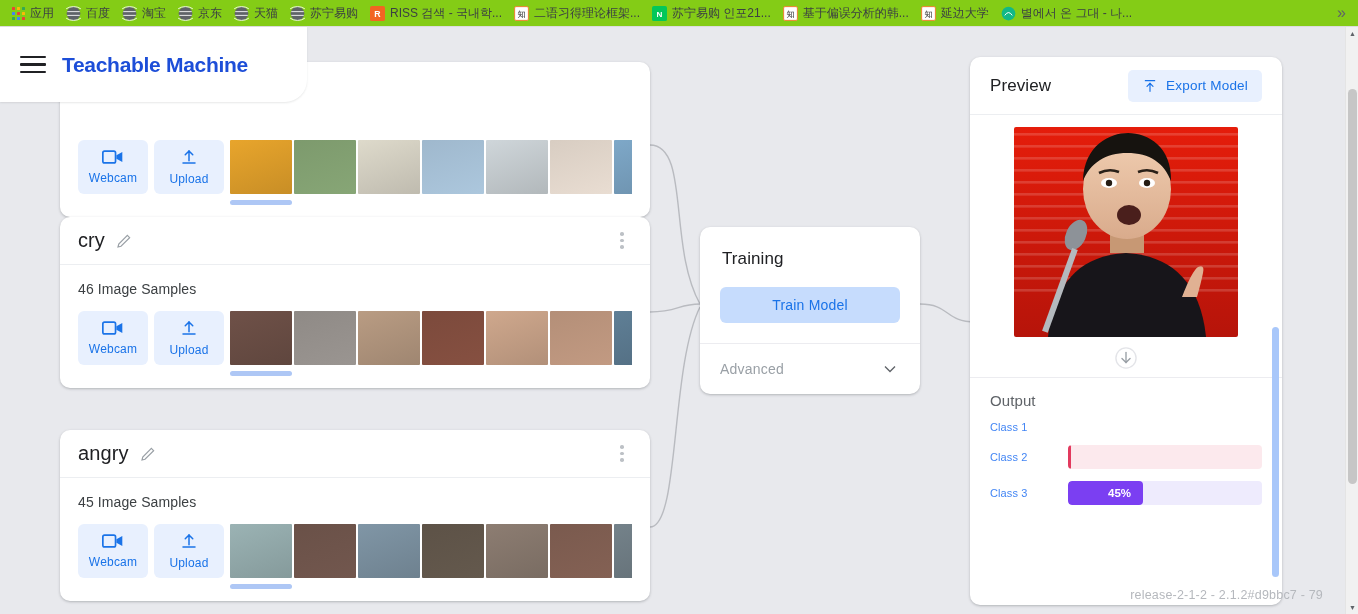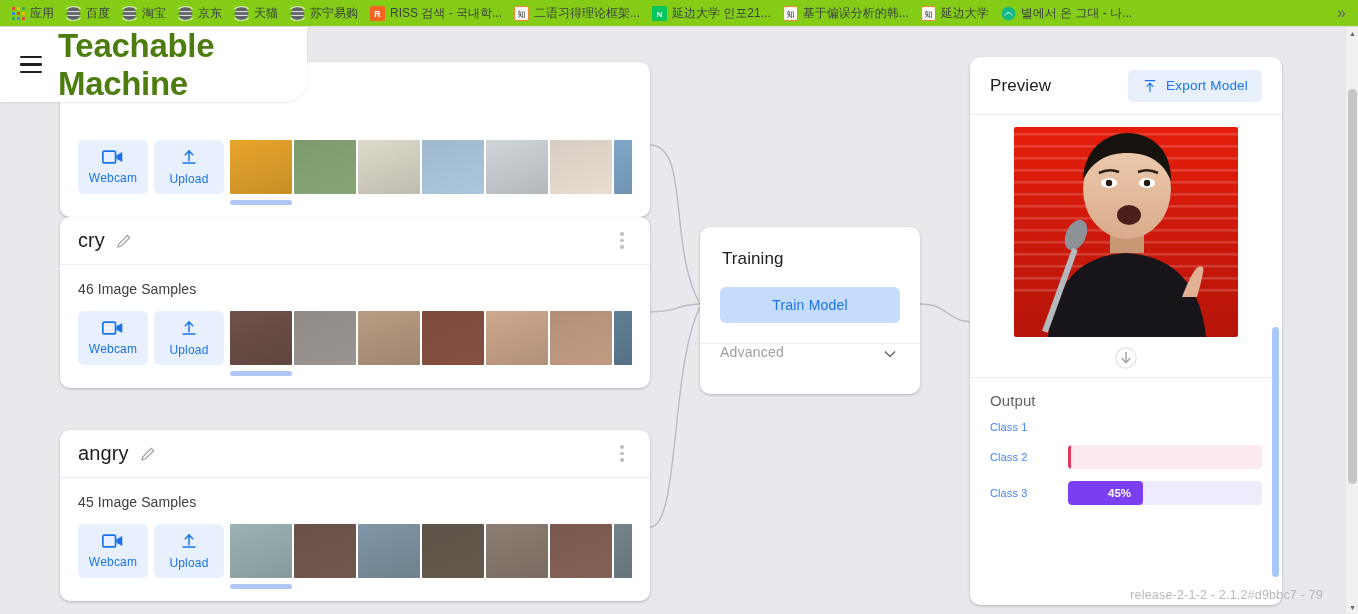--- a/index.html
+++ b/index.html
@@ -111,21 +111,21 @@
     height: 36px;
     background: #c6dcfd;
     border-radius: 6px;
     display: flex; align-items: center; justify-content: center;
     font-size: 14px; color: #1a73e8;
     border: none; cursor: pointer; width: calc(100% - 40px);
     letter-spacing:.2px;
   }
   .tp-divider { height: 1px; background: #ececf0; }
   .advanced-row {
-    height: 50px; display: flex; align-items: flex-start;
+    height: 50px; display: flex; align-items: center;
     padding: 0 20px;
     cursor: pointer;
   }
   .advanced-row span { font-size: 14px; color: #9aa0a6; letter-spacing:.2px; }
   .chev { margin-left: auto; width: 20px; height: 20px; display:block; }
 
   
   .preview-panel {
     position: absolute;
     left: 970px; top: 30px;
@@ -189,21 +189,21 @@
     background: #ffffff;
     border-bottom-right-radius: 22px;
     display: flex; align-items: center;
     padding-left: 20px; gap: 16px;
     box-shadow: 0 1px 2px rgba(60,64,67,.12);
     z-index: 30;
   }
   .hamburger { width: 26px; display: flex; flex-direction: column; gap: 5px; cursor: pointer; }
   .hamburger i { display:block; height: 2.4px; background: #202124; border-radius: 1px; }
   .tm-title {
-    font-size: 33px; color: #4d7c0f;
+    font-size: 21px; color: #1d4ed8;
     font-weight: bold; letter-spacing: -0.3px;
   }
 
   
   .br-scroll {
     position: absolute; right: 0; top: 27px;
     width: 13px; height: 587px;
     background: #f1f1f1;
     border-left: 1px solid #e4e4e4;
     z-index: 40;
@@ -294,21 +294,21 @@
             <rect x="1" y="1" width="22" height="22" rx="2" fill="#fff" stroke="#f08030" stroke-width="1.6"></rect>
             <text x="12" y="17" font-size="13" font-family="DejaVu Sans, sans-serif" fill="#222" text-anchor="middle">知</text>
           </svg>
           <span class="bm-label">二语习得理论框架...</span>
         </div>
         <div class="bm">
           <svg class="bm-ico" viewBox="0 0 24 24">
             <rect width="24" height="24" rx="3" fill="#03c75a"></rect>
             <text x="12" y="17" font-size="13" font-family="Liberation Sans, sans-serif" fill="#fff" text-anchor="middle" font-weight="bold">N</text>
           </svg>
-          <span class="bm-label">延边大学 인포21...</span>
+          <span class="bm-label">苏宁易购 인포21...</span>
         </div>
         <div class="bm">
           <svg class="bm-ico" viewBox="0 0 24 24">
             <rect x="1" y="1" width="22" height="22" rx="2" fill="#fff" stroke="#f08030" stroke-width="1.6"></rect>
             <text x="12" y="17" font-size="13" font-family="DejaVu Sans, sans-serif" fill="#222" text-anchor="middle">知</text>
           </svg>
           <span class="bm-label">基于偏误分析的韩...</span>
         </div>
         <div class="bm">
           <svg class="bm-ico" viewBox="0 0 24 24">

